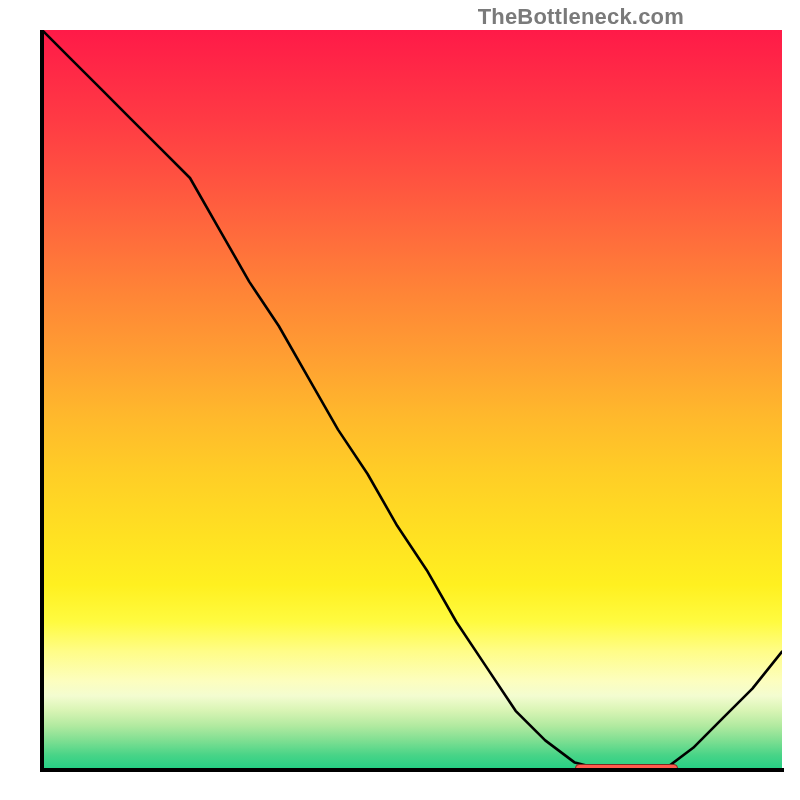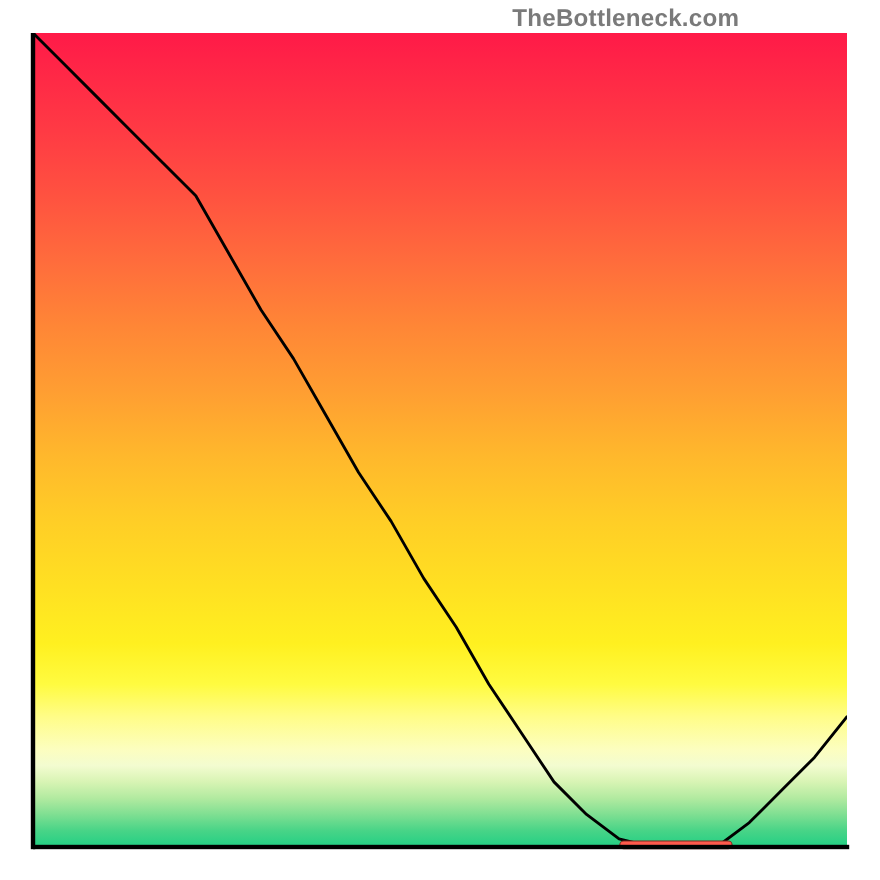--- a/index.html
+++ b/index.html
@@ -2,20 +2,21 @@
 <html><head>
 <meta charset="utf-8">
 <style>
   * { margin: 0; padding: 0; box-sizing: border-box; }
   html, body { width: 800px; height: 800px; background: #fff; }
   .frame {
     position: relative;
     width: 688px;
     height: 800px;
     background: #fff;
+    margin-left: 12px;
   }
   .watermark {
     position: absolute;
     top: 4px;
     right: 16px;
     font-family: Arial, Helvetica, sans-serif;
     font-size: 22px;
     font-weight: 700;
     color: #7a7a7a;
     letter-spacing: 0.2px;

